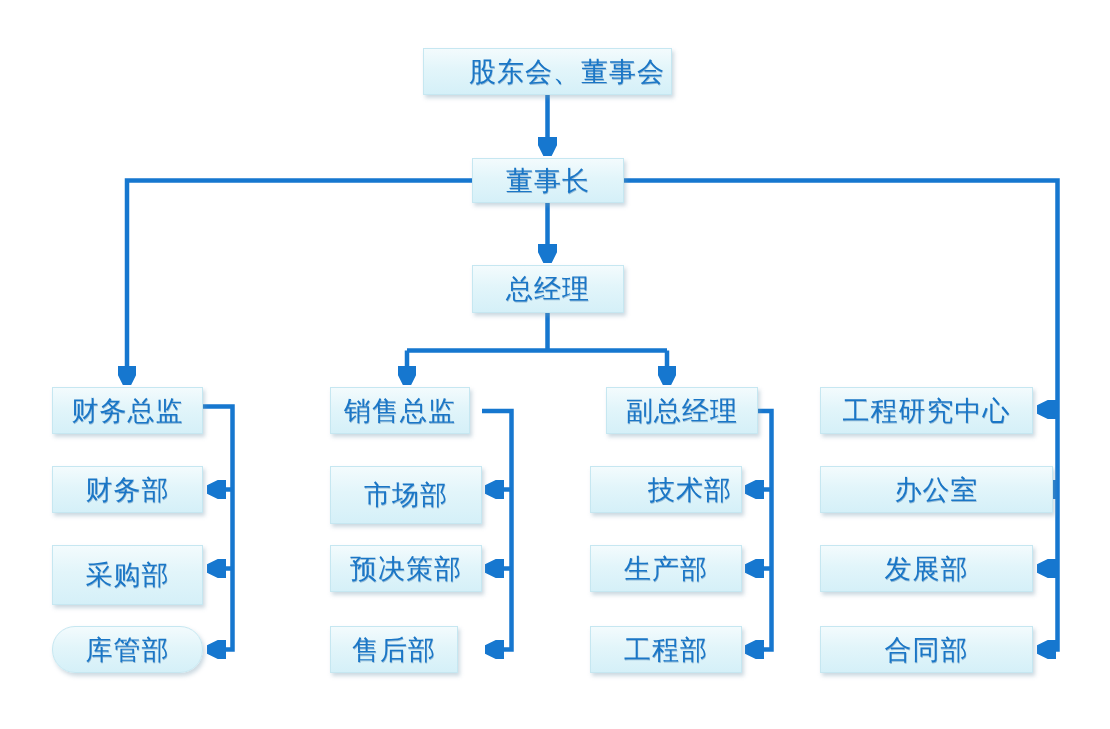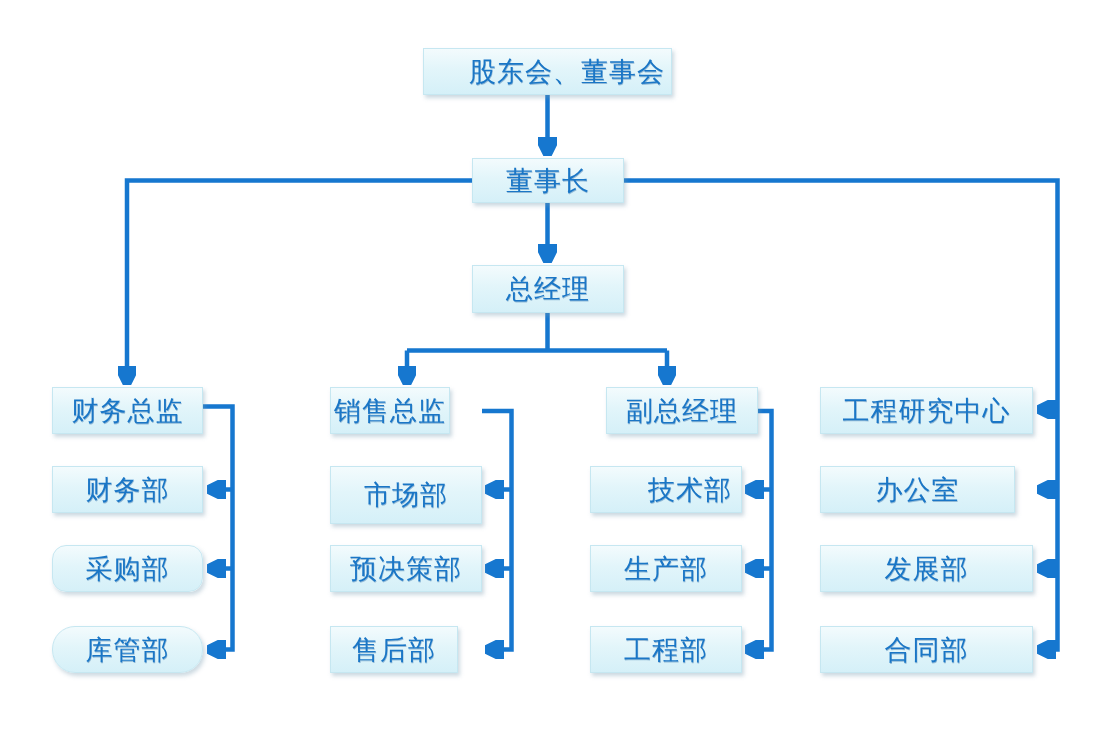--- a/index.html
+++ b/index.html
@@ -79,31 +79,31 @@
     <path d="M771.5,489.5 L750,489.5" marker-end="url(#arr)"></path>
     <path d="M771.5,568.5 L750,568.5" marker-end="url(#arr)"></path>
   </svg>
 
   <div class="node" style="left:423px; top:48px; width:249px; height:47px;padding-left:39px;">股东会、董事会</div>
   <div class="node" style="left:472px; top:158px; width:152px; height:45px;">董事长</div>
   <div class="node" style="left:472px; top:265px; width:152px; height:48px;">总经理</div>
 
   <div class="node" style="left:52px; top:387px; width:151px; height:47px;">财务总监</div>
   <div class="node" style="left:52px; top:466px; width:151px; height:47px;">财务部</div>
-  <div class="node" style="left:52px; top:545px; width:151px; height:47px;border-radius:14px;">采购部</div>
+  <div class="node" style="left:52px; top:545px; width:151px; height:60px;">采购部</div>
   <div class="node" style="left:52px; top:626px; width:151px; height:47px;border-radius:23px;">库管部</div>
 
-  <div class="node" style="left:330px; top:387px; width:120px; height:47px;">销售总监</div>
+  <div class="node" style="left:330px; top:387px; width:140px; height:47px;">销售总监</div>
   <div class="node" style="left:330px; top:466px; width:152px; height:58px;">市场部</div>
   <div class="node" style="left:330px; top:545px; width:152px; height:47px;">预决策部</div>
   <div class="node" style="left:330px; top:626px; width:128px; height:47px;">售后部</div>
 
   <div class="node" style="left:590px; top:387px; width:152px; height:47px;margin-left:16px;">副总经理</div>
   <div class="node" style="left:590px; top:466px; width:152px; height:47px;padding-left:48px;">技术部</div>
   <div class="node" style="left:590px; top:545px; width:152px; height:47px;">生产部</div>
   <div class="node" style="left:590px; top:626px; width:152px; height:47px;">工程部</div>
 
   <div class="node" style="left:820px; top:387px; width:213px; height:47px;">工程研究中心</div>
-  <div class="node" style="left:820px; top:466px; width:195px; height:47px;">办公室</div>
+  <div class="node" style="left:820px; top:466px; width:233px; height:47px;">办公室</div>
   <div class="node" style="left:820px; top:545px; width:213px; height:47px;">发展部</div>
   <div class="node" style="left:820px; top:626px; width:213px; height:47px;">合同部</div>
 
 </div>
 
 </body></html>

